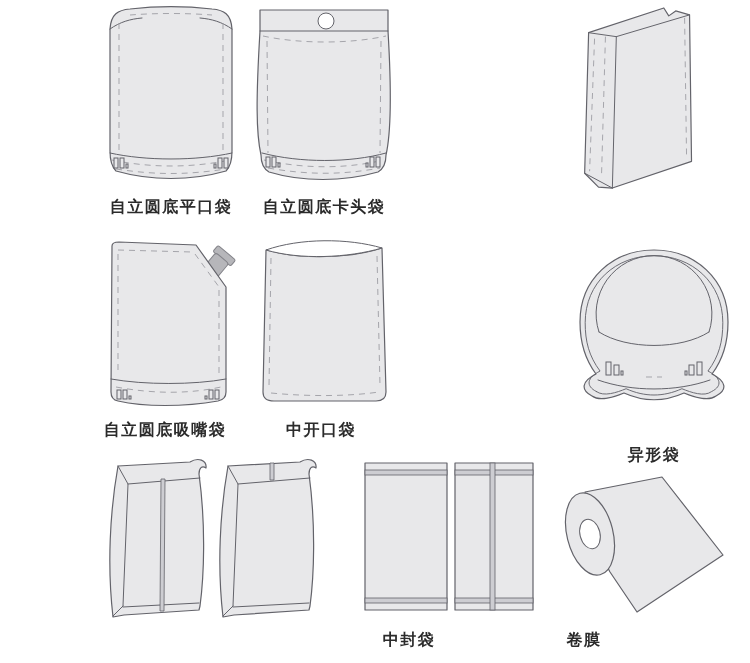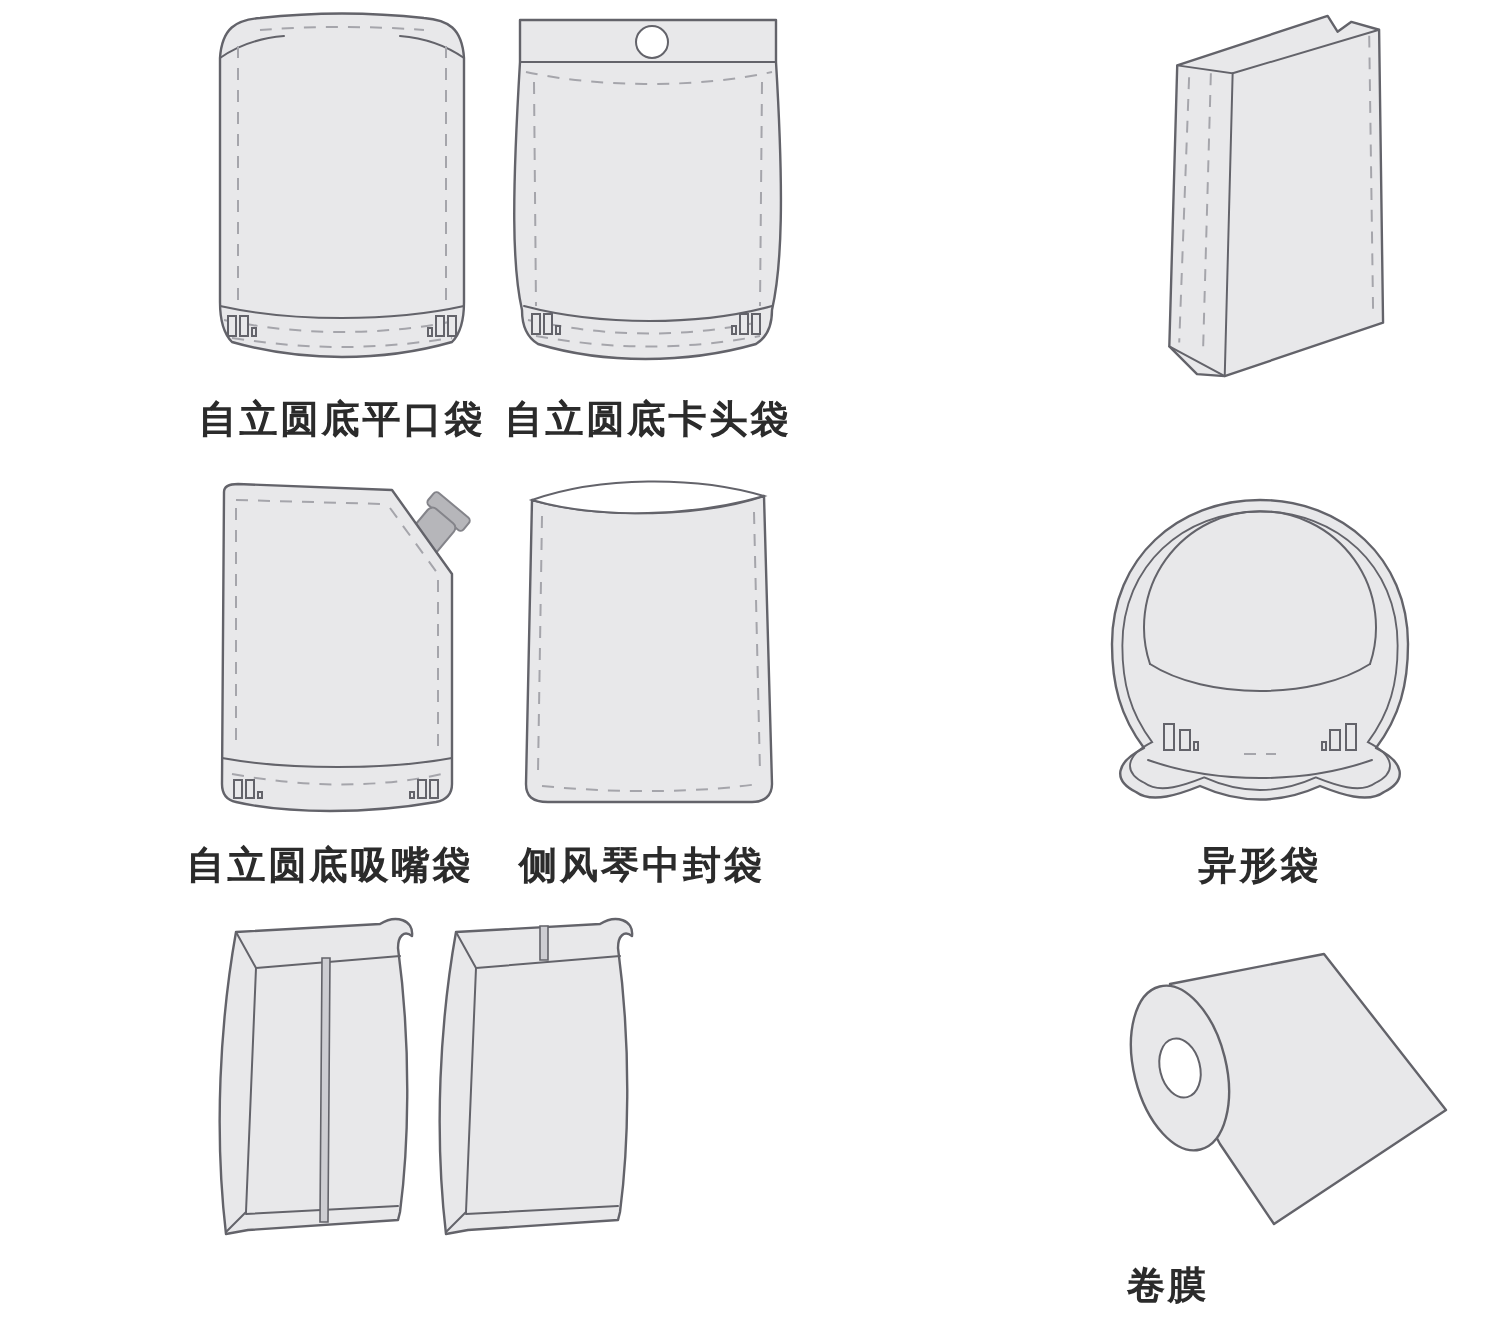--- a/index.html
+++ b/index.html
@@ -2,21 +2,21 @@
 <html><head>
 <meta charset="utf-8">
 <style>
   html,body { margin:0; padding:0; background:#ffffff; }
   #canvas {
     position:relative; width:750px; height:663px; background:#ffffff;
     font-family:"Liberation Sans", sans-serif; overflow:hidden;
   }
   .cell { position:absolute; display:flex; flex-direction:column; align-items:center; }
   .bag-label {
-    margin-top:4px; font-size:19px; font-weight:700; color:#2b2b2b;
+    margin-top:4px; font-size:16px; font-weight:700; color:#2b2b2b;
     letter-spacing:1.5px; white-space:nowrap; text-align:left;
   }
   svg { display:block; }
   .outline { fill:#e8e8ea; stroke:#63636a; stroke-width:1.2; stroke-linejoin:round; }
   .line    { fill:none; stroke:#63636a; stroke-width:1; stroke-linecap:round; }
   .dash    { fill:none; stroke:#a5a5ab; stroke-width:1; stroke-dasharray:6 5; }
   .mark    { fill:#e8e8ea; stroke:#63636a; stroke-width:1; }
   .band    { fill:#cdcdd2; stroke:#63636a; stroke-width:0.8; }
   .white   { fill:#ffffff; stroke:#63636a; stroke-width:1; }
   .spout   { fill:#b6b6ba; stroke:#84848a; stroke-width:1; }
@@ -105,25 +105,25 @@
   </div>
 
   <div class="cell" style="left:252px; top:234px; width:150px;">
     <svg width="150" height="182" viewBox="0 0 150 182">
       <path class="outline" d="M14,16 C50,26 100,24 130,14 L134,158 C134,164 130,167 124,167 L22,167 C14,167 11,164 11,158 Z"></path>
       <path class="white" d="M14,16 C48,4 96,4 130,14 C96,24 48,26 14,16 Z"></path>
       <path class="dash" d="M19,24 L17,152"></path>
       <path class="dash" d="M125,22 L128,152"></path>
       <path class="dash" d="M19,159 C60,163 100,162 127,158"></path>
     </svg>
-    <div class="bag-label" style="transform:translateX(-6px);">侧风琴中封袋</div>
+    <div class="bag-label" style="transform:translateX(-6px);">中开口袋</div>
   </div>
 
 
-  <div class="cell" style="left:548px; top:234px; width:164px;">
+  <div class="cell" style="left:572px; top:234px; width:164px;gap:25px;">
     <svg width="164" height="182" viewBox="0 0 164 182">
       <path class="outline" d="M20,162 C8,156 10,147 24,140 C12,124 8,108 8,88 C8,45 41,16 82,16 C123,16 156,45 156,88 C156,108 152,124 140,140 C154,147 156,156 144,162 C136,168 122,163 112,159 C92,168 72,168 52,159 C42,163 28,168 20,162 Z"></path>
       <path class="line" transform="translate(82,98) scale(0.93) translate(-82,-98)" d="M20,162 C8,156 10,147 24,140 C12,124 8,108 8,88 C8,45 41,16 82,16 C123,16 156,45 156,88 C156,108 152,124 140,140 C154,147 156,156 144,162 C136,168 122,163 112,159 C92,168 72,168 52,159 C42,163 28,168 20,162 Z"></path>
       <path class="line" d="M27,98 A58,58 0 1 1 137,98"></path>
       <path class="line" d="M27,98 C55,116 109,116 137,98"></path>
       <path class="line" d="M26,146 C60,158 104,158 138,146"></path>
       <path class="dash" d="M74,143 L90,143"></path>
       <rect class="mark" x="34" y="128" width="5" height="13"></rect>
         <rect class="mark" x="42" y="131" width="5" height="10"></rect>
         <rect class="mark" x="49" y="137" width="2" height="4"></rect>
@@ -146,20 +146,34 @@
 
       <path class="outline" d="M124,10 L196,6 C204,1 213,4 212,12 C208,9 205,12 205,18 C212,70 210,120 206,150 L205,154 L130,159 L119,161 C113,110 116,55 124,10 Z"></path>
       <path class="line" d="M134,28 L206,22"></path>
       <path class="line" d="M124,10 L134,28 L129,150"></path>
       <path class="line" d="M119,160 L129,150"></path>
       <path class="line" d="M129,151 L205,147"></path>
       <path class="band" d="M166,7 L170,7 L170,24 L166,24 Z"></path>
     </svg>
   </div>
 
+  <div class="cell" style="left:356px; top:456px; width:186px;">
+    <svg width="186" height="170" viewBox="0 0 186 170">
+
+      <rect class="outline" x="9" y="7" width="82" height="147"></rect>
+      <rect class="band" x="9" y="14" width="82" height="5"></rect>
+      <rect class="band" x="9" y="142" width="82" height="5"></rect>
+
+      <rect class="outline" x="99" y="7" width="78" height="147"></rect>
+      <rect class="band" x="99" y="14" width="78" height="5"></rect>
+      <rect class="band" x="99" y="142" width="78" height="5"></rect>
+      <rect class="band" x="134" y="7" width="5" height="147"></rect>
+    </svg>
+    <div class="bag-label" style="transform:translateX(-40px);">中封袋</div>
+  </div>
 
   <div class="cell" style="left:550px; top:456px; width:178px;">
     <svg width="178" height="170" viewBox="0 0 178 170">
       <path class="outline" d="M35,36 L112,21 L173,99 L87,156 L60,116 Q45,90 35,36 Z"></path>
       <g transform="rotate(-14 40 78)">
         <ellipse class="outline" cx="40" cy="78" rx="23" ry="42"></ellipse>
         <ellipse class="white" cx="40" cy="78" rx="10" ry="15"></ellipse>
       </g>
     </svg>
     <div class="bag-label" style="transform:translateX(-55px);">卷膜</div>

